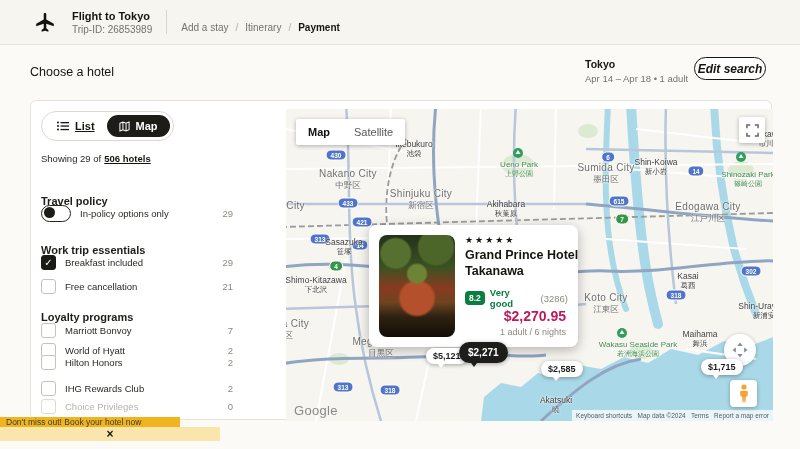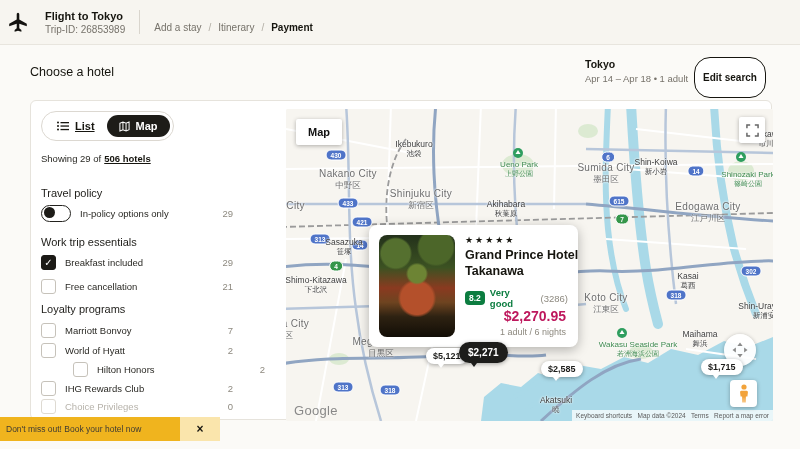--- a/index.html
+++ b/index.html
@@ -4,73 +4,73 @@
 <style>
   * { margin:0; padding:0; box-sizing:border-box; }
   html,body { width:800px; height:449px; }
   body {
     font-family:"Liberation Sans", sans-serif;
     background:#fbfaf7; color:#1d1c18; position:relative; overflow:hidden;
   }
   
   .topbar { position:absolute; top:0; left:0; right:0; height:45px;
     background:#f7f5f0; border-bottom:1px solid #e8e5de; display:flex;
-    align-items:center; justify-content:space-between; padding:0 5px; }
+    align-items:center; justify-content:space-between; padding:0 32px; }
   .tb-left { display:flex; align-items:flex-end; gap:14px; }
   .plane-wrap { align-self:center; width:26px; height:26px; display:flex; align-items:center; justify-content:center; }
   .trip-info .trip-title { font-size:11px; font-weight:700; color:#16150f; }
   .trip-info .trip-id { font-size:10px; color:#76726a; margin-top:2px; }
   .tb-divider { width:1px; height:24px; background:#d9d5cd; align-self:center; }
   .breadcrumb { display:flex; gap:7px; font-size:10px; color:#76726a; padding-bottom:2px; }
   .bc-item { cursor:pointer; }
   .bc-sep { color:#b3afa6; }
   .bc-item.active { color:#16150f; font-weight:700; }
   .tb-right { display:flex; align-items:center; gap:14px; }
   .saved { font-size:10.5px; color:#76726a; }
   .trash-btn { background:none; border:none; cursor:pointer; display:flex; }
   
   .page-title { position:absolute; left:30px; top:65px; font-size:12.5px; font-weight:500; color:#16150f; }
   .search-summary { position:absolute; left:585px; top:58px; }
   .search-summary .dest { font-size:10.5px; font-weight:700; color:#16150f; }
   .search-summary .dates { font-size:9.5px; color:#76726a; margin-top:3px; }
-  .edit-search { position:absolute; left:694px; top:57px; width:72px; height:41px;
+  .edit-search { position:absolute; left:694px; top:57px; width:72px; height:23px;
     background:#fff; border:1.4px solid #16150f; border-radius:16px;
-    font-size:10px; font-weight:600; color:#16150f; cursor:pointer;
-    font-family:"Liberation Sans",sans-serif; }
+    font-size:12px; font-weight:600; color:#16150f; cursor:pointer;
+    font-family:"Liberation Sans",sans-serif;font-style:italic; }
   
   .card { position:absolute; left:30px; top:100px; width:742px; height:320px;
     background:#fff; border:1px solid #e6e3dc; border-radius:6px; }
   
   .sidebar { position:absolute; left:0; top:0; width:255px; height:320px; }
   .view-toggle { position:absolute; left:10px; top:10px; display:inline-flex;
     border:1px solid #dcd8d1; border-radius:20px; background:#fff; padding:3px; align-items:center; }
   .vt-btn { display:flex; align-items:center; gap:6px; border:none; background:none;
     font-size:11px; font-weight:600; color:#16150f; padding:5px 12px; cursor:pointer;
     font-family:"Liberation Sans",sans-serif; border-radius:16px; }
   .vt-btn .lbl-u { text-decoration:underline; }
   .vt-btn.active { background:#1d1c18; color:#fff; }
   .showing { position:absolute; left:10px; top:52px; font-size:9.5px; color:#2a2924; }
   .showing a { color:#16150f; font-weight:600; text-decoration:underline; cursor:pointer; margin-left:3px; }
-  .side-h { position:absolute; left:10px; font-size:11px; font-weight:400; color:#1e1d19; }
+  .side-h { position:absolute; left:10px; font-size:11px; font-weight:700; color:#1e1d19;margin-top:8px; }
   .filter-row { position:absolute; left:10px; width:192px; display:flex; align-items:center;
     gap:9px; font-size:9.5px; color:#2a2924; height:18px; }
   .filter-row .count { margin-left:auto; color:#8d897f; }
   .filter-row.disabled .f-label { color:#b7b3ab; }
   .switch { width:30px; height:17px; border:1.5px solid #23221e; border-radius:9px;
     background:#fff; position:relative; cursor:pointer; flex:none; }
   .switch .knob { position:absolute; left:2px; top:1.5px; width:11px; height:11px;
     background:#1d1c18; border-radius:50%; }
   .cb { width:15px; height:15px; border:1px solid #c6c2ba; border-radius:3px; background:#fff;
     display:flex; align-items:center; justify-content:center; font-size:10px; color:#fff;
     cursor:pointer; flex:none; }
   .cb.checked { background:#1b1a16; border-color:#1b1a16; }
   .cb.disabled { border-color:#dedad2; cursor:default; }
   
   .promo-banner { position:absolute; left:0; top:417px; width:220px; height:24px;
-    display:flex; z-index:40; }
+    display:flex; z-index:40;flex-direction:column; }
   .banner-main { width:180px; background:#F0B41E; display:flex; align-items:center;
     padding:0 6px; font-size:8.5px; color:#3f3b33; white-space:nowrap; overflow:hidden; }
   .banner-side { flex:1; background:#FAE5AC; display:flex; align-items:center; justify-content:center; }
   .banner-close { border:none; background:none; font-size:12px; font-weight:700; color:#16150f;
     cursor:pointer; line-height:1; font-family:"Liberation Sans",sans-serif; }
   
   .map-area { position:absolute; left:255px; top:8px; width:487px; height:312px;
     overflow:hidden; background:#f7f5f0; border-radius:2px; }
   .map-canvas { position:absolute; left:0; top:0; }
   .map-label { position:absolute; transform:translate(-50%,-50%); text-align:center;
@@ -220,21 +220,21 @@
     <div class="filter-row" style="top:220px;">
       <span class="cb"></span>
       <span class="f-label">Marriott Bonvoy</span>
       <span class="count">7</span>
     </div>
     <div class="filter-row" style="top:240px;">
       <span class="cb"></span>
       <span class="f-label">World of Hyatt</span>
       <span class="count">2</span>
     </div>
-    <div class="filter-row" style="top:259px;margin-left:32px;">
+    <div class="filter-row" style="top:252px;">
       <span class="cb"></span>
       <span class="f-label">Hilton Honors</span>
       <span class="count">2</span>
     </div>
     <div class="filter-row" style="top:278px;">
       <span class="cb"></span>
       <span class="f-label">IHG Rewards Club</span>
       <span class="count">2</span>
     </div>
     <div class="filter-row disabled" style="top:296px;">
@@ -415,20 +415,21 @@
       </div>
     <div id="markers-layer">
         <button class="price-pill" style="left: 140px; top: 239px;">$5,121</button>
         <button class="price-pill selected" style="left: 173px; top: 233px;">$2,271</button>
         <button class="price-pill" style="left: 255px; top: 252px;">$2,585</button>
         <button class="price-pill" style="left: 415px; top: 250px;">$1,715</button>
       </div>
 
     <div class="map-type">
       <div class="cell sel">Map</div>
+      <div class="cell">Satellite</div>
     </div>
 
     <button class="fullscreen-btn">
       <svg width="13" height="13" viewBox="0 0 14 14" fill="none" stroke="#666" stroke-width="1.6">
         <path d="M1 4.5V1h3.5M9.5 1H13v3.5M13 9.5V13H9.5M4.5 13H1V9.5"></path>
       </svg>
     </button>
 
     <div class="hotel-card">
       <div class="hotel-image"></div>

